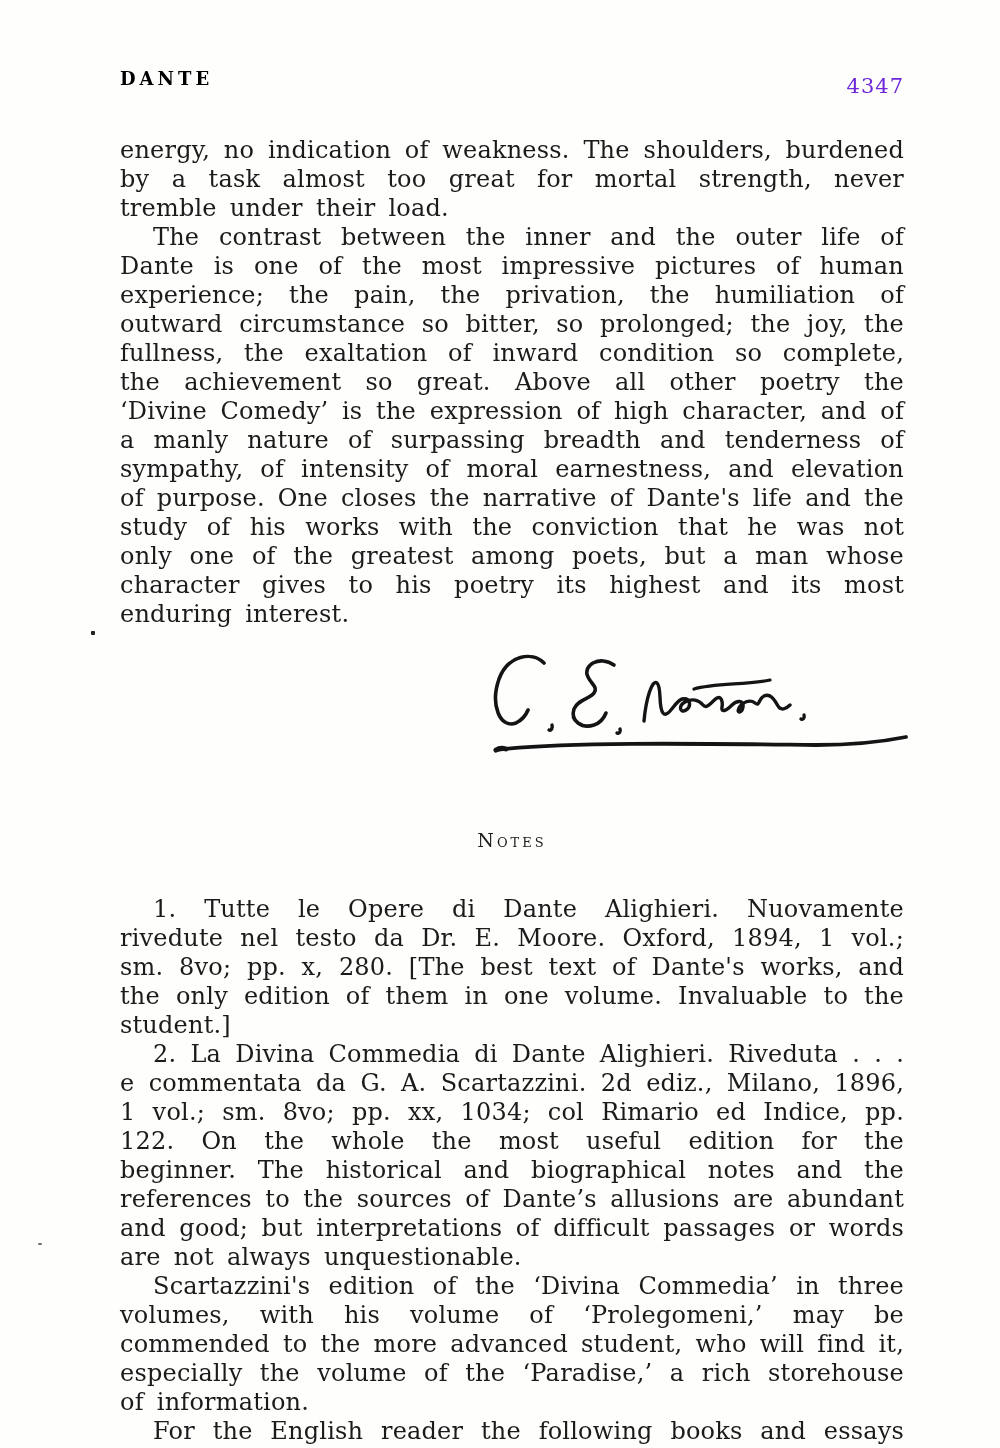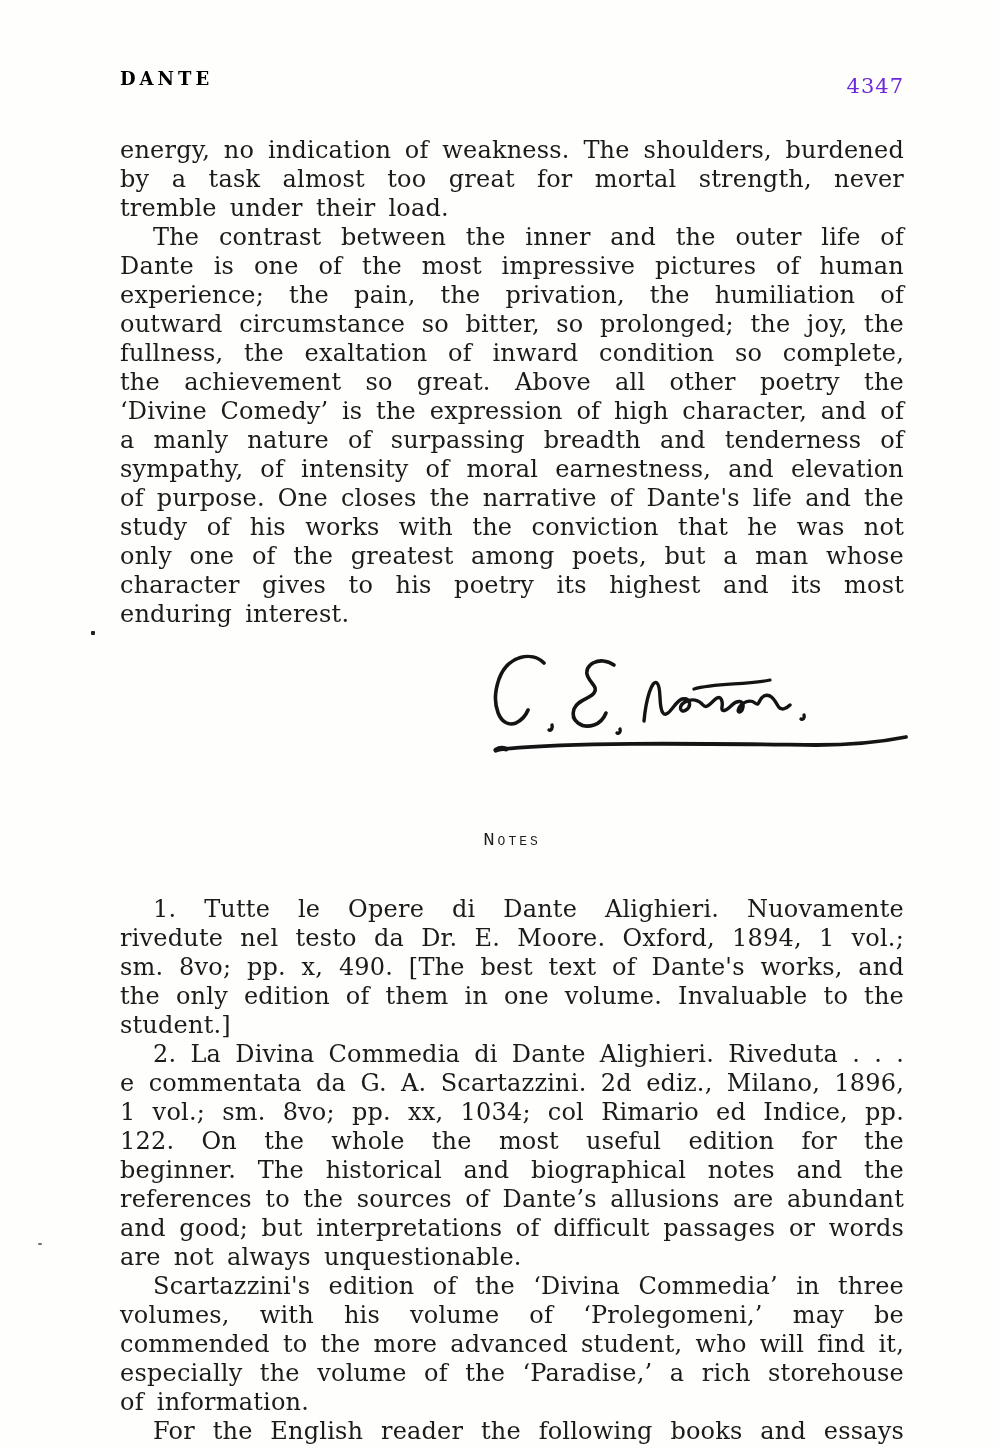--- a/index.html
+++ b/index.html
@@ -75,21 +75,20 @@
     white-space: nowrap;
   }
   .notes-heading {
     margin: 38px 0 44px 0;
     text-align: center;
     font-size: 19px;
     font-weight: normal;
     font-variant: small-caps;
     letter-spacing: 3px;
     color: #1d1d1d;
-    font-family: Liberation Mono, monospace;
   }
   .notes-intro { margin-bottom: 18px; }
   .ink-speck {
     position: absolute;
     background: #222;
     border-radius: 1px;
   }
   .speck-1 {
     left: 91px; top: 631px;
     width: 4px; height: 4px;
@@ -131,21 +130,21 @@
 
           <path d="M318,66 C319,69 317,71 315,70" stroke-width="3.4"></path>
 
           <path d="M10,101 C80,92 240,95 330,96 C365,96 395,93 420,88" stroke-width="3.8"></path>
           <path d="M10,101 C13,99 17,99 20,100" stroke-width="5"></path>
         </svg>
       </div>
 
       <h2 class="notes-heading">Notes</h2>
 
-      <p class="para indent">1. Tutte le Opere di Dante Alighieri.   Nuovamente rivedute nel testo da Dr. E. Moore.   Oxford, 1894, 1 vol.; sm. 8vo; pp. x, 490. [The best text of Dante's works, and the only edition of them in one volume.  Invaluable to the student.]</p>
+      <p class="para indent">1. Tutte le Opere di Dante Alighieri.   Nuovamente rivedute nel testo da Dr. E. Moore.   Oxford, 1894, 1 vol.; sm. 8vo; pp. x, 280. [The best text of Dante's works, and the only edition of them in one volume.  Invaluable to the student.]</p>
       <p class="para indent">2. La Divina Commedia di Dante Alighieri.  Riveduta  .   .   .  e commentata da G. A. Scartazzini.  2d ediz., Milano, 1896, 1 vol.; sm. 8vo; pp. xx, 1034; col Rimario ed Indice, pp. 122.   On the whole the most useful edition for the beginner.  The historical and biographical notes and the references to the sources of Dante’s allusions are abundant and good; but interpretations of difficult passages or words are not always unquestionable.</p>
       <p class="para indent">Scartazzini's edition of the ‘Divina Commedia’ in three volumes, with his volume of ‘Prolegomeni,’ may be commended to the more advanced student, who will find it, especially the volume of the ‘Paradise,’ a rich storehouse of information.</p>
       <p class="para indent">For the English reader the following books and essays will be useful:—Cary’s translation of the ‘Divine Comedy,’ in blank verse.</p>
     </main>
   </div>
 
   <div class="ink-speck speck-1"></div>
   <div class="ink-speck speck-2"></div>
 </div>
 

